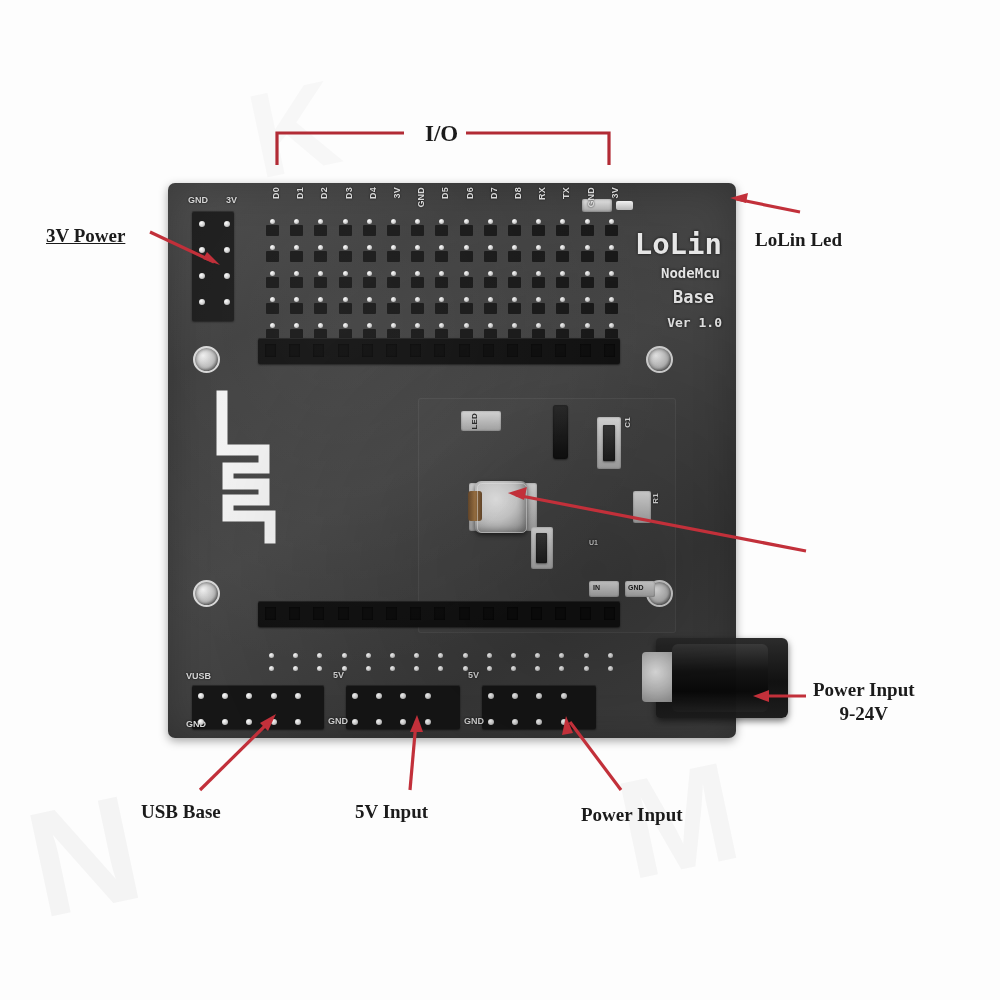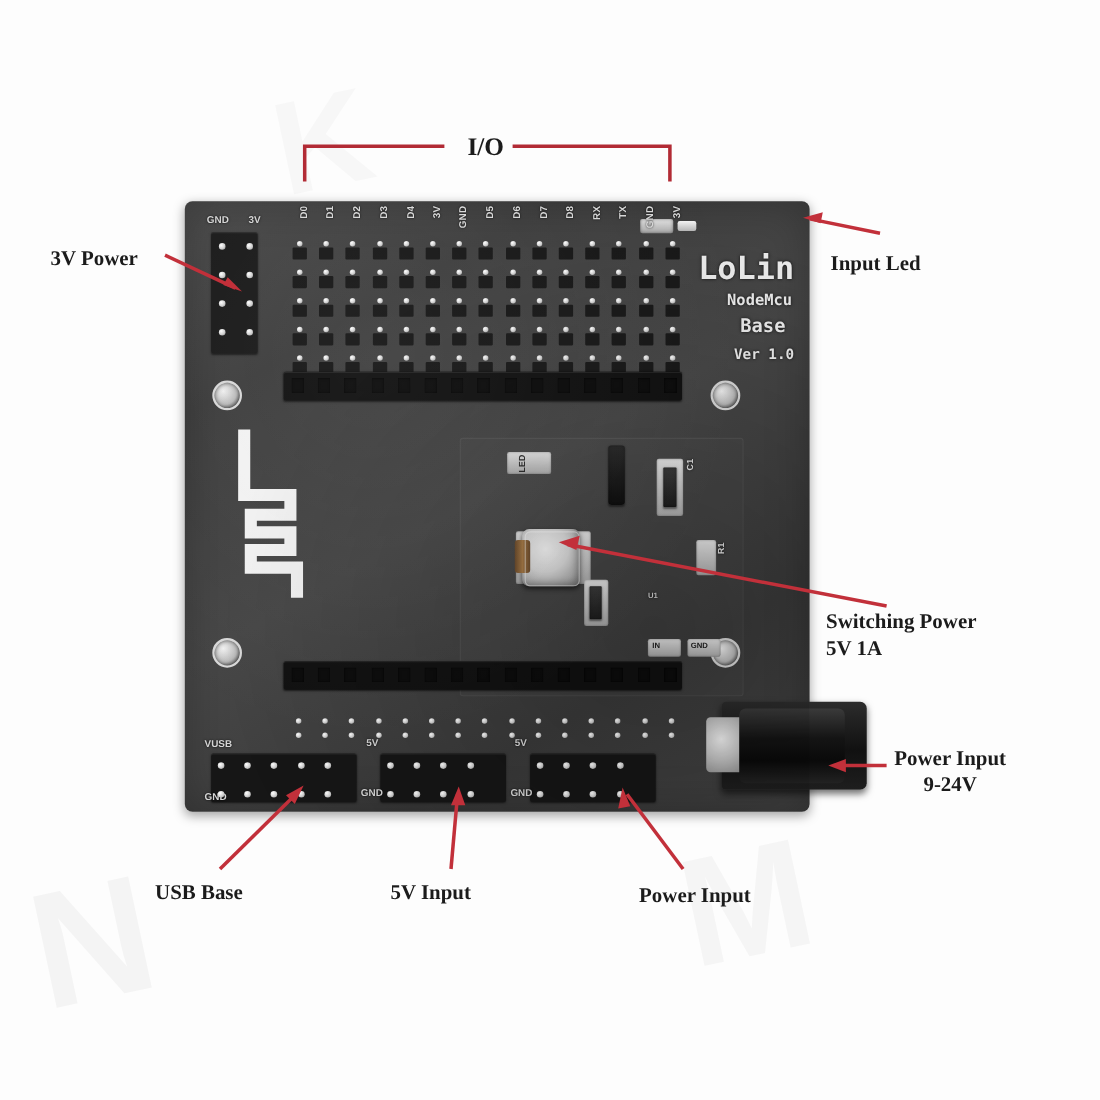--- a/index.html
+++ b/index.html
@@ -538,28 +538,24 @@
 
     <path class="ar" d="M410,790 L416,722"></path>
     <polygon class="arhead" points="417,715 423,732 410,732"></polygon>
 
     <path class="ar" d="M621,790 L570,722"></path>
     <polygon class="arhead" points="566,716 573,733 562,735"></polygon>
   </svg>
 
   <div class="anno" style="left:425px; top:120px; font-size:23px;">I/O</div>
 
-  <div class="anno" style="left:46px; top:224px;">3V Power</div>
-
-  <div class="anno" style="left:755px; top:228px;">Input Led</div>
-
-  <div class="anno" style="left:751px; top:554px;">
-    <div>Switching Power</div>
-    <div>5V 1A</div>
-  </div>
+  <div class="anno" style="left:46px; top:224px;text-decoration:underline;">3V Power</div>
+
+  <div class="anno" style="left:755px; top:228px;">LoLin Led</div>
+
 
   <div class="anno" style="left:813px; top:678px; text-align:center;">
     <div>Power Input</div>
     <div>9-24V</div>
   </div>
 
   <div class="anno" style="left:141px; top:800px;">USB Base</div>
 
   <div class="anno" style="left:355px; top:800px;">5V Input</div>
 

